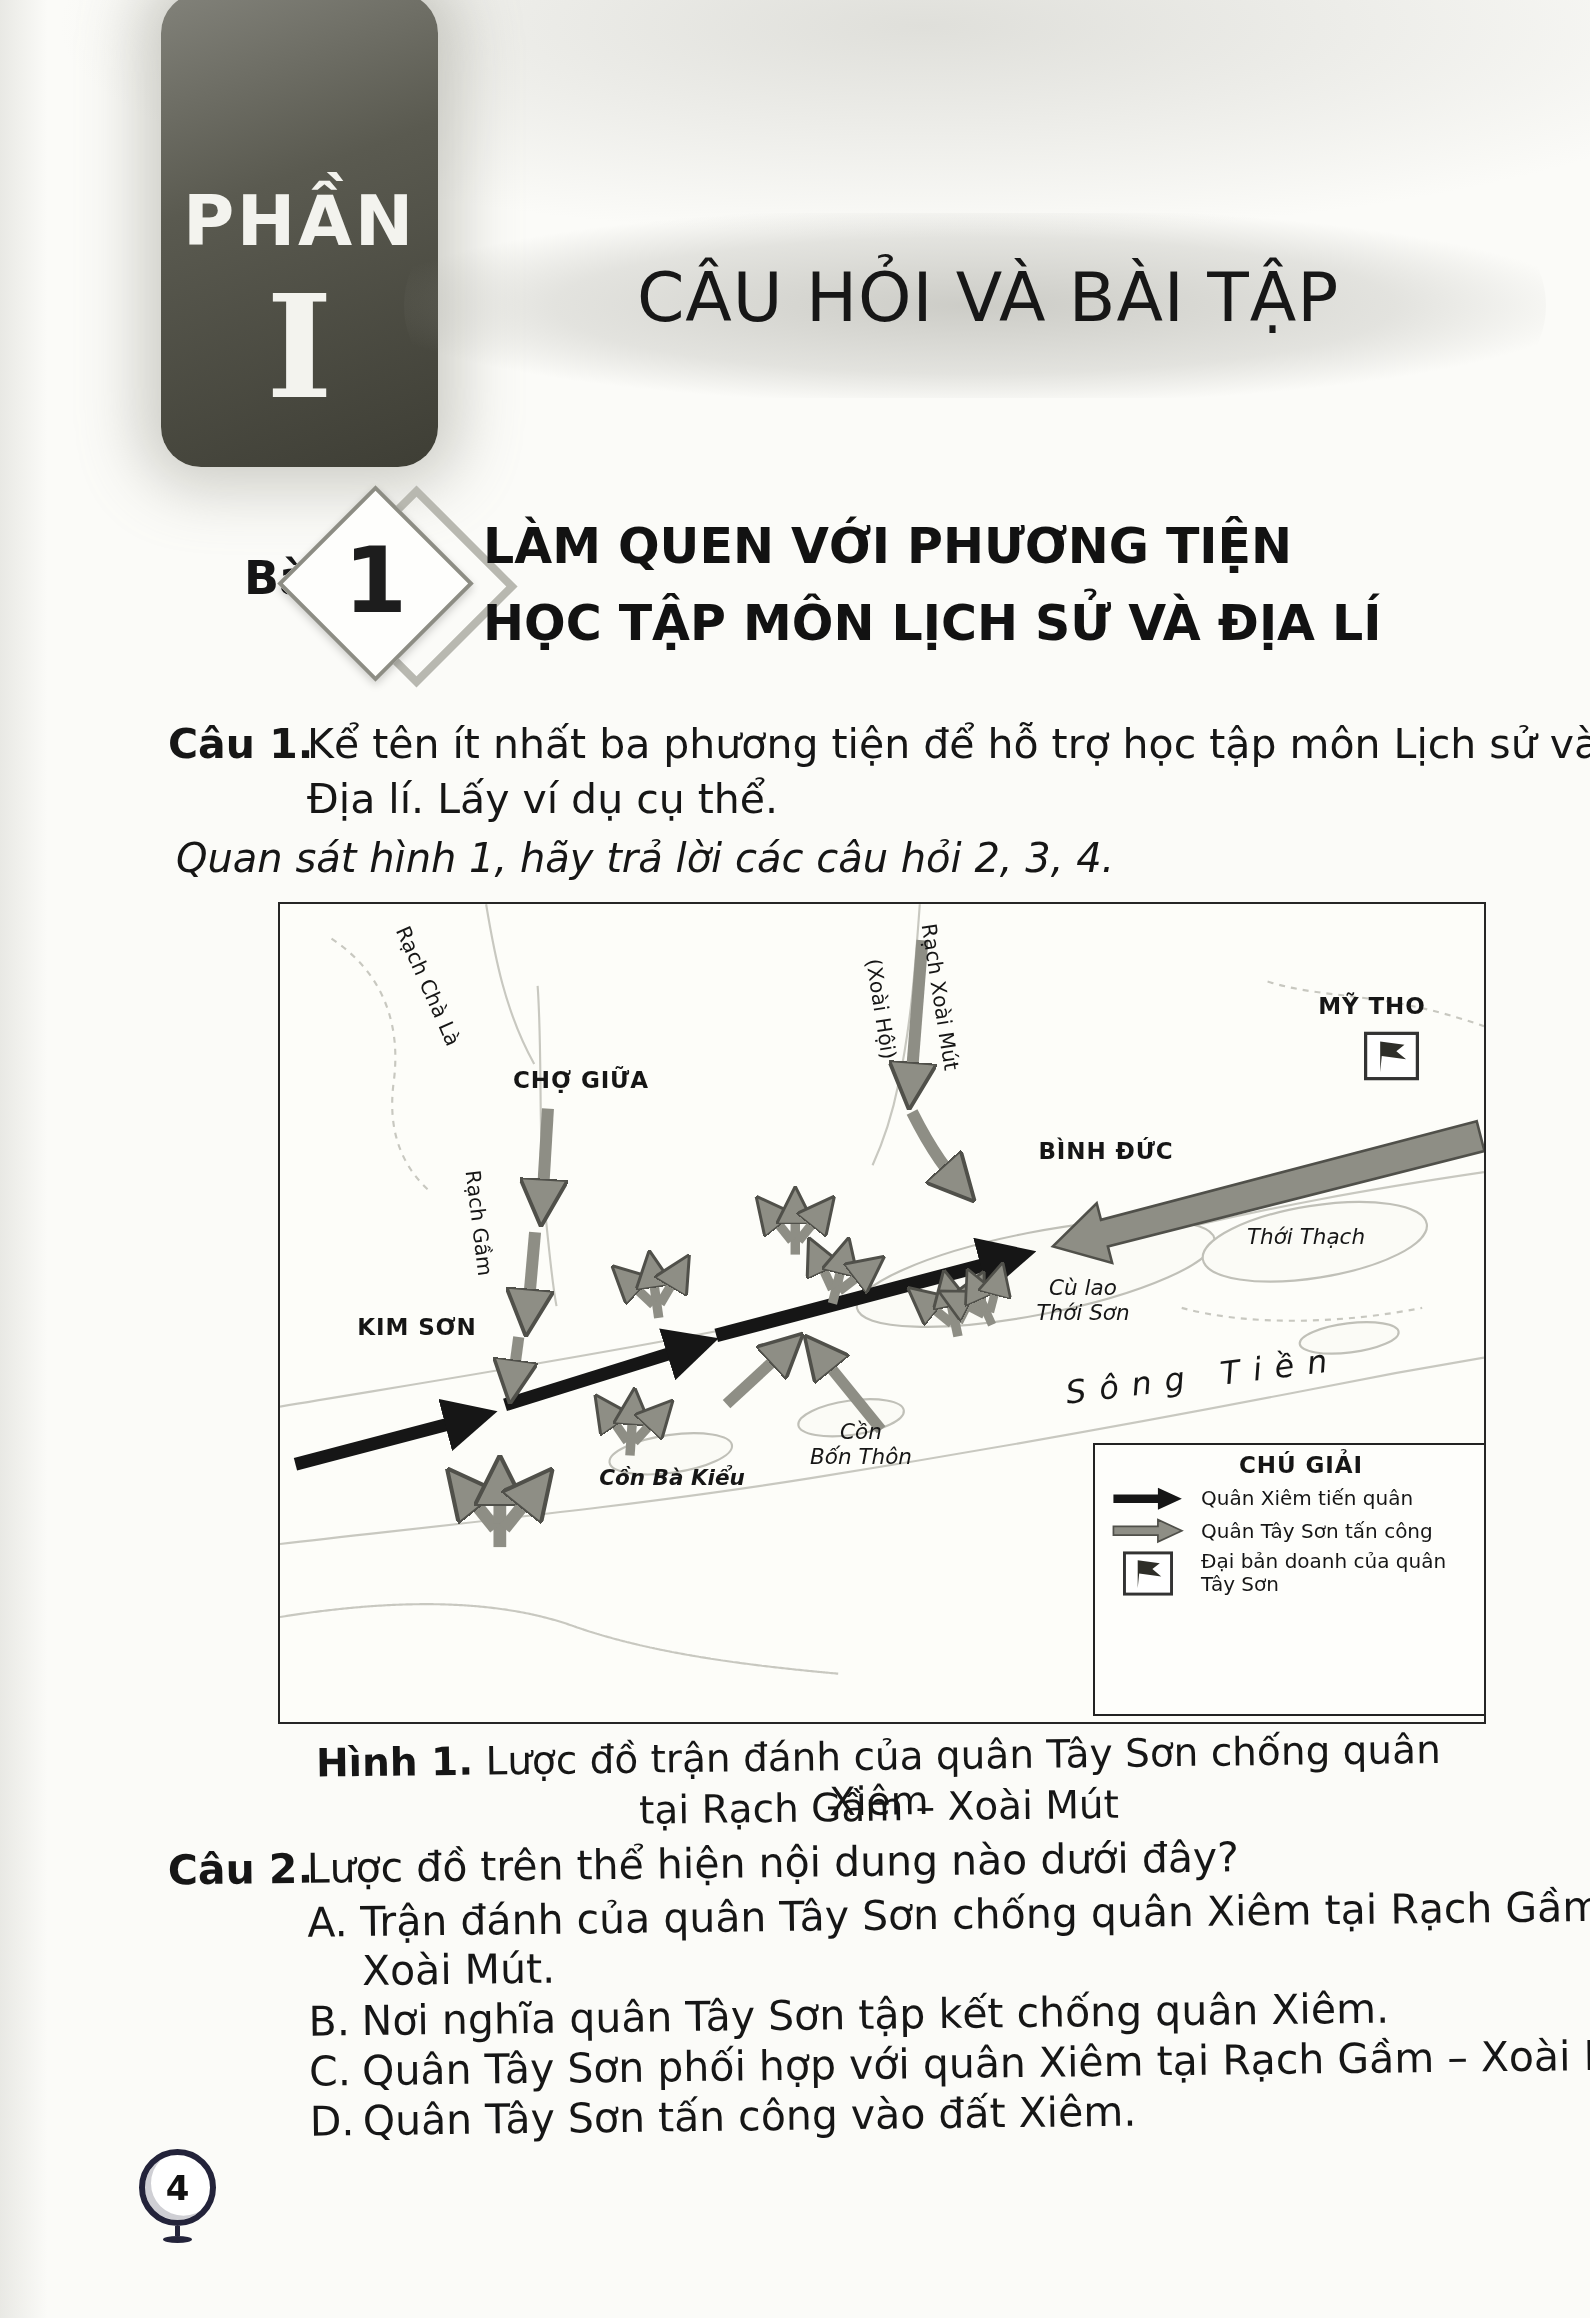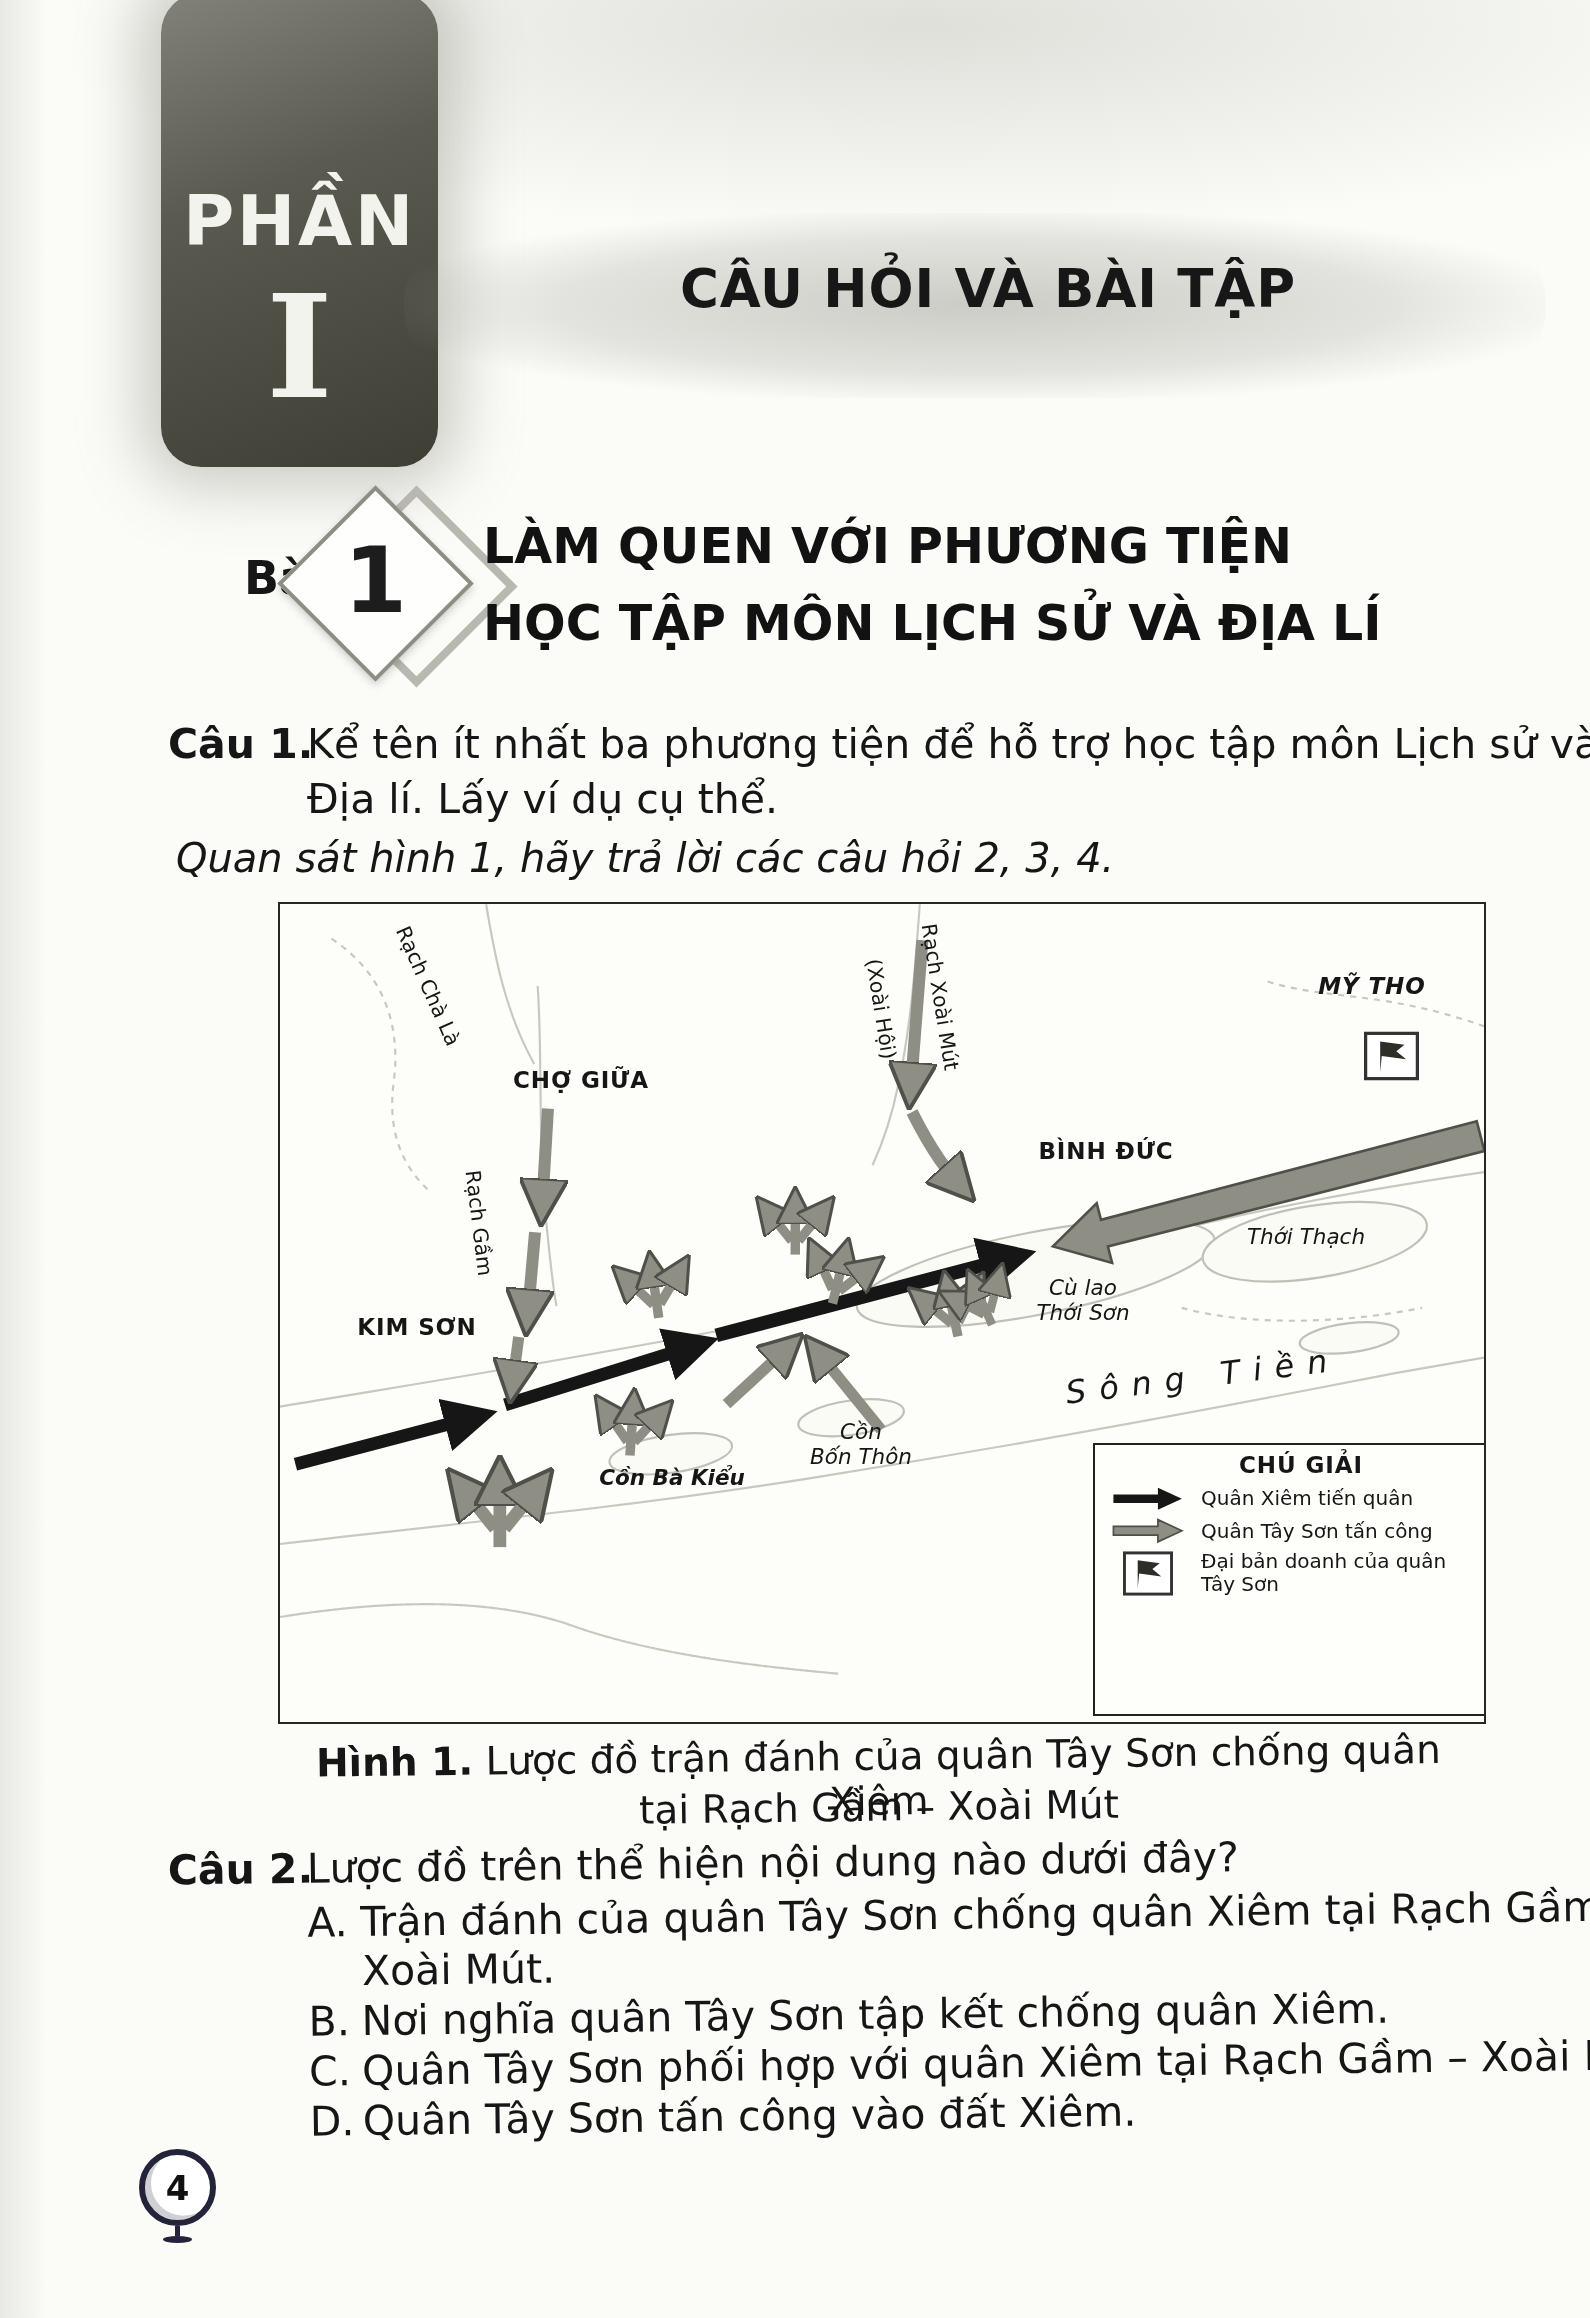--- a/index.html
+++ b/index.html
@@ -24,21 +24,21 @@
   .part-number{position:absolute;left:0;top:283px;width:100%;text-align:center;
     font-family:"DejaVu Serif",serif;font-size:142px;font-weight:700;color:#f3f3ee;line-height:1;}
 
   
   .title-strip{
     position:absolute;left:404px;top:213px;width:1142px;height:185px;border-radius:103px;
     background:radial-gradient(ellipse at center, rgba(158,158,150,.50) 0%, rgba(158,158,150,.26) 52%, transparent 76%);
   }
   .part-title{
     position:absolute;left:447px;top:258px;width:1082px;text-align:center;
-    font-size:53px;font-weight:700;letter-spacing:0.9px;color:#171717;white-space:nowrap;
+    font-size:68px;font-weight:400;letter-spacing:0.9px;color:#171717;white-space:nowrap;
   }
 
   
   .lesson-label{position:absolute;left:244px;top:551px;font-size:46px;font-weight:800;}
   .diamond-echo{position:absolute;left:345px;top:515px;width:127px;height:127px;
     border:8.6px solid #b8b8b0;transform:rotate(45deg);background:transparent;}
   .diamond{position:absolute;left:306px;top:514px;width:131px;height:131px;
     border:4.3px solid #8d8d84;background:#fefefc;transform:rotate(45deg);
     box-shadow:2.6px 2.6px 8.6px rgba(0,0,0,.18);}
   .lesson-number{position:absolute;left:306px;top:512px;width:139px;height:136px;
@@ -179,21 +179,21 @@
       <use href="#amb" transform="translate(256,700) scale(1.35)"></use>
       <use href="#amb" transform="translate(816,460) rotate(-24) scale(0.9)"></use>
     </svg>
 
     <div class="mlabel mr" style="left:148px;top:82px;transform:translate(-50%,-50%) rotate(66deg);">Rạch Chà Là</div>
     <div class="mlabel mb" style="left:301px;top:176px;">CHỢ GIỮA</div>
     <div class="mlabel mr" style="left:199px;top:319px;transform:translate(-50%,-50%) rotate(83deg);">Rạch Gầm</div>
     <div class="mlabel mb" style="left:137px;top:423px;">KIM SƠN</div>
     <div class="mlabel mr" style="left:601px;top:105px;transform:translate(-50%,-50%) rotate(81deg);">(Xoài Hội)</div>
     <div class="mlabel mr" style="left:660px;top:93px;transform:translate(-50%,-50%) rotate(81deg);">Rạch Xoài Mút</div>
-    <div class="mlabel mb" style="left:1092px;top:82px;font-style:italic;">MỸ THO</div>
+    <div class="mlabel mb" style="left:1092px;top:102px;">MỸ THO</div>
     <div class="mlabel mb" style="left:826px;top:247px;">BÌNH ĐỨC</div>
     <div class="mlabel mi" style="left:1026px;top:333px;">Thới Thạch</div>
     <div class="mlabel mi" style="left:803px;top:397px;">
       <div>Cù lao</div>
       <div>Thới Sơn</div>
     </div>
     <div class="mlabel song-tien" style="left:923px;top:472px;transform:translate(-50%,-50%) rotate(-7deg);">Sông Tiền</div>
     <div class="mlabel mi" style="left:392px;top:574px;font-weight:bold;">Cồn Bà Kiểu</div>
     <div class="mlabel mi" style="left:581px;top:541px;">
       <div>Cồn</div>

